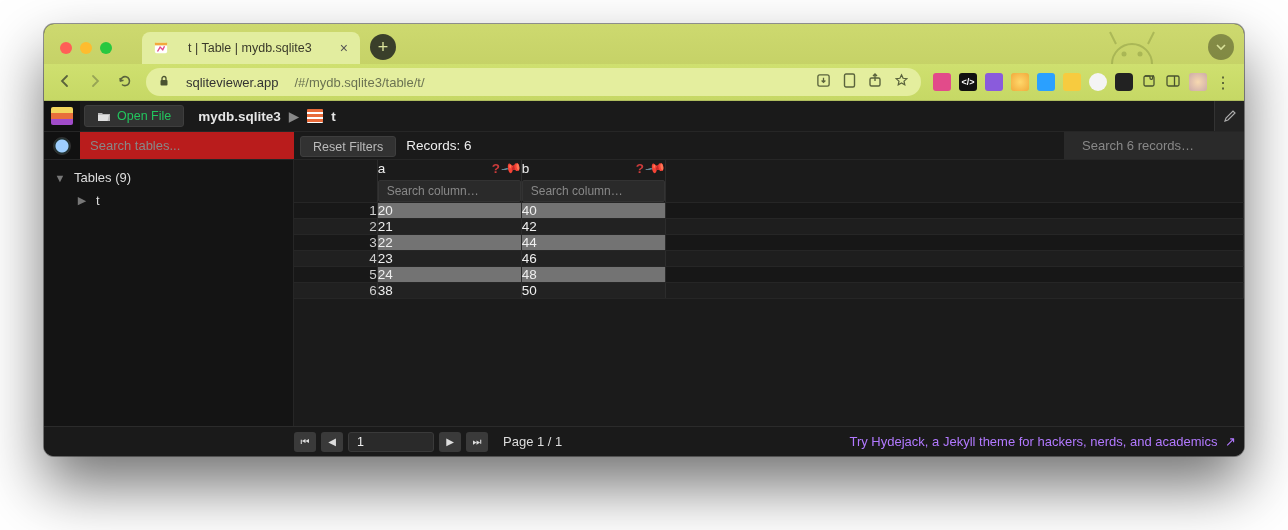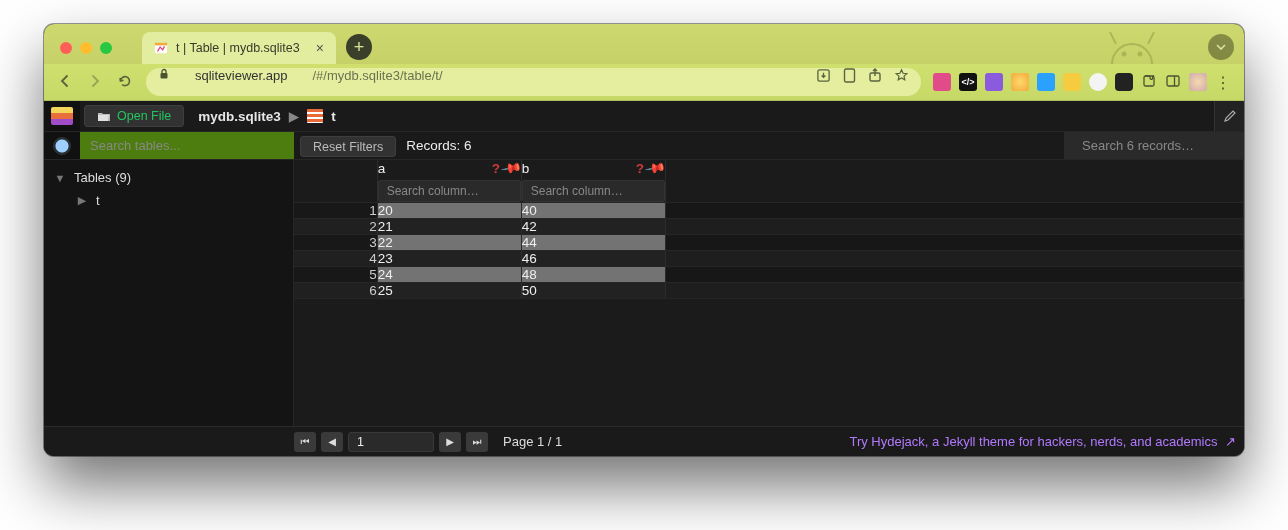--- a/index.html
+++ b/index.html
@@ -51,21 +51,21 @@
     gap:10px;
     position:relative;
   }
   .traffic { display:flex; gap:8px; align-items:center; margin-bottom:10px; margin-right:20px;}
   .traffic .dot { width:12px; height:12px; border-radius:50%; }
   .dot.red{background:#ff5f57;}
   .dot.yellow{background:#febc2e;}
   .dot.green{background:#28c840;}
 
   .tab {
-    display:flex; align-items:center; gap:8px;
+    display:flex; align-items:center; gap:20px;
     background: #e2ed9f;
     color:#3a3a2a;
     height:32px;
     padding: 8px 12px;
     border-radius:8px 8px 0 0;
     font-size:12.5px;
     max-width:220px;
     position:relative;
   }
   .tab .favicon { width:14px; height:14px; flex:none; }
@@ -103,22 +103,22 @@
     gap:12px;
     border-bottom:1px solid rgba(0,0,0,.15);
   }
   .toolbar .nav-ico { color:#5a633c; width:18px; text-align:center;}
   .toolbar .nav-ico.disabled{opacity:.45;}
   .omnibox {
     flex: 1;
     height:28px;
     background:#e4ee9e;
     border-radius:14px;
-    display:flex; align-items:flex-start;
-    gap:25px;
+    display:flex; align-items:center;
+    gap:16px;
     padding: 0 12px;
     color:#333;
     font-size:13px;
   }
   .omnibox .lock{color:#4a5330; font-size:12px;}
   .omnibox .url-host{color:#333;}
   .omnibox .url-path{color:#6b7352;}
   .omnibox .spacer{flex:1;}
   .omnibox .tail{display:flex; gap:12px; color:#5a633c;}
   .ext-icons { display:flex; gap:8px; align-items:center;}
@@ -186,21 +186,21 @@
     width:18px; height:18px; border-radius:50%;
     background:radial-gradient(circle at 50% 50%, #9ecfff 0 6px, #233 7px 100%);
     border:1px solid #333;
   }
   .search-tables{
     flex: 0 0 214px;
     display:flex; align-items:center;
   }
   .search-tables input{
     width:100%; height:100%;
-    background:#4d7c0f;
+    background:#b91c1c;
     border:none; outline:none;
     color:#ccc; font-size:13px;
     padding:0 10px;
   }
   .reset-btn{
     display:flex; align-items:center;
     background:#323232;
     padding:0 12px;
     border:1px solid #3e3e3e;
     font-size:12.5px;
@@ -529,21 +529,21 @@
                 <td class="cell filler"></td>
               </tr>
               <tr class="odd">
                 <td class="rownum">5</td>
                 <td class="cell">24</td>
                 <td class="cell">48</td>
                 <td class="cell filler"></td>
               </tr>
               <tr class="even">
                 <td class="rownum">6</td>
-                <td class="cell">25</td>
+                <td class="cell">38</td>
                 <td class="cell">50</td>
                 <td class="cell filler"></td>
               </tr>
             </tbody>
         </table>
       </div>
     </div>
 
     <div class="app-footer">
       <div class="left-pad"></div>

